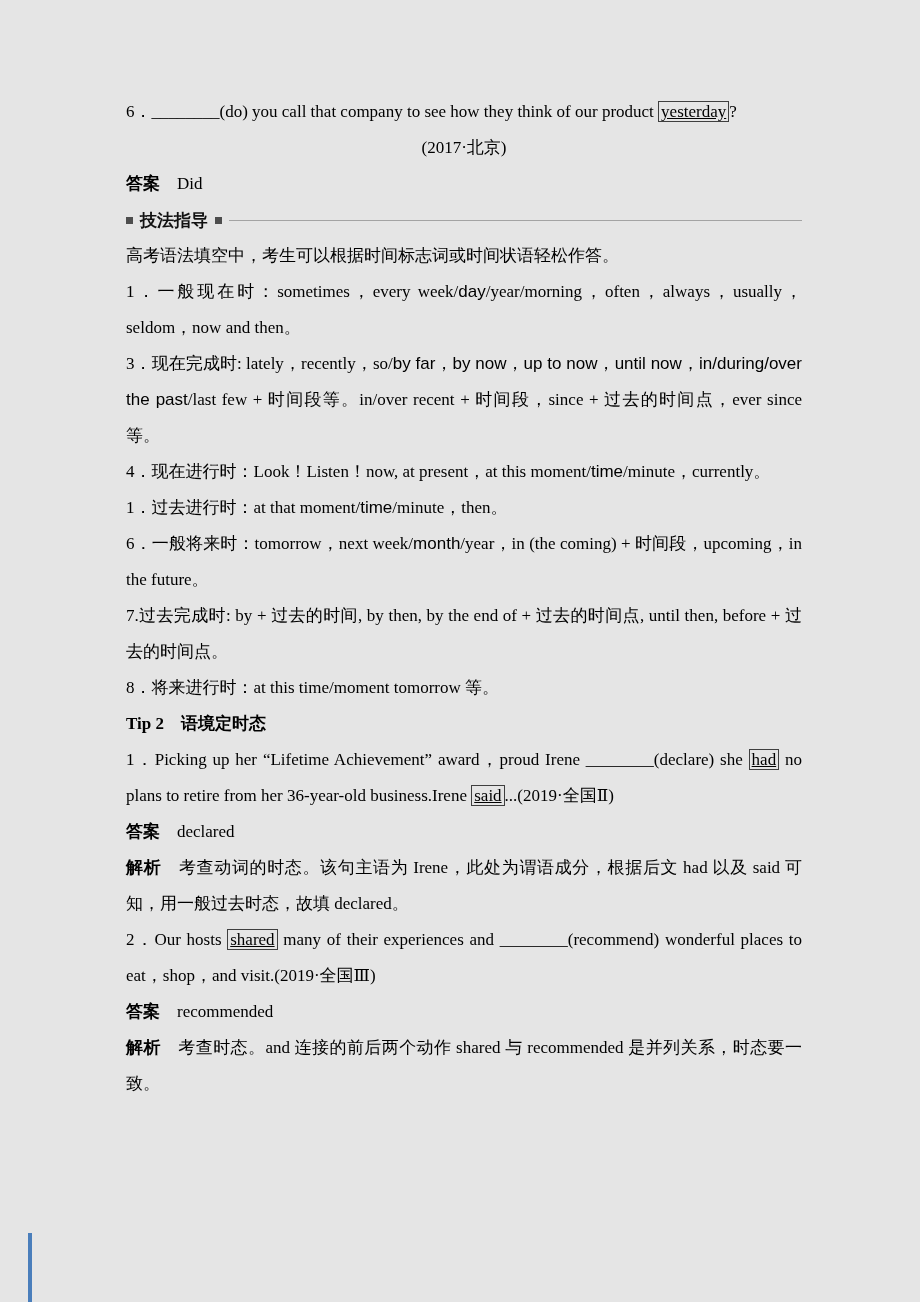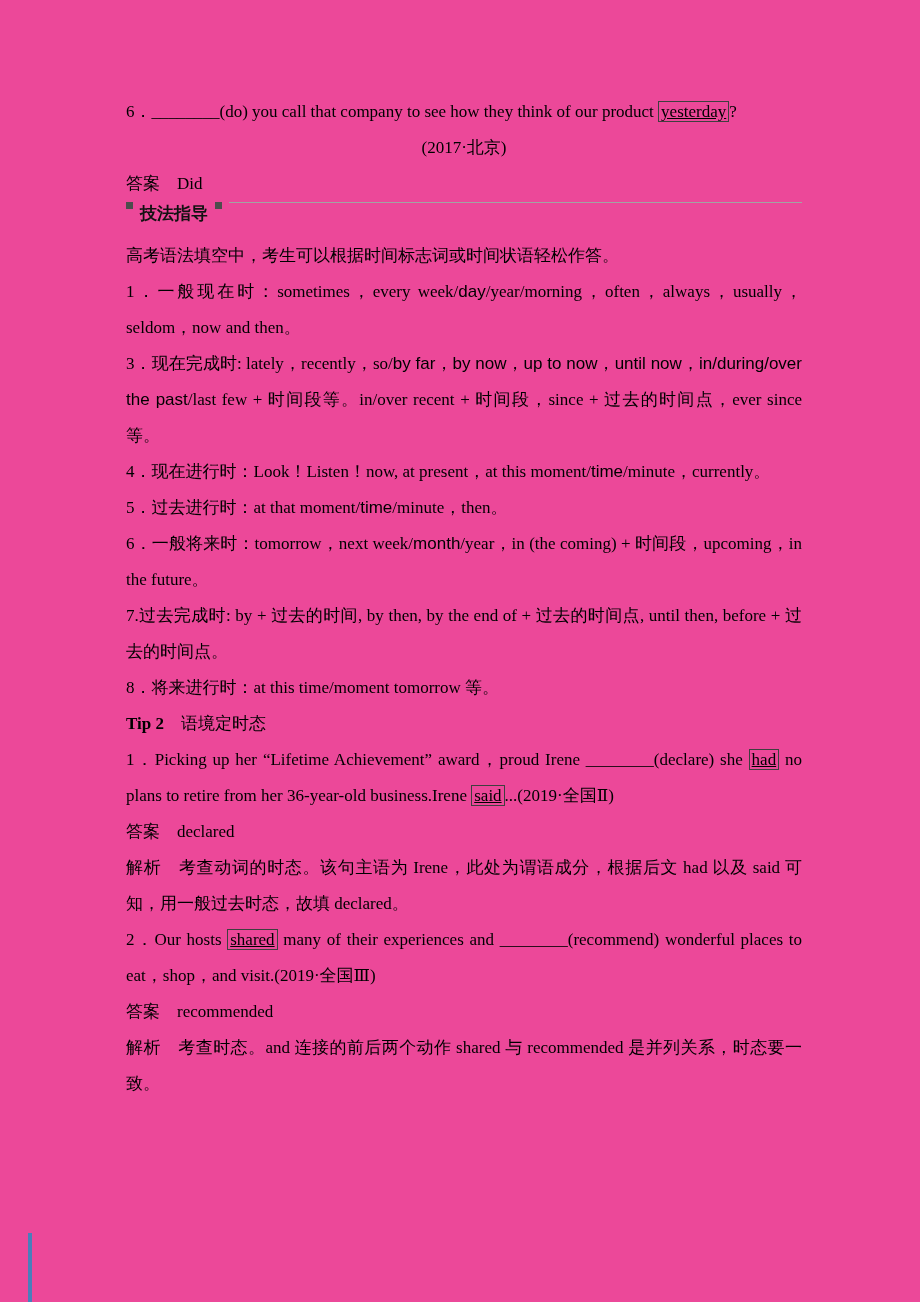--- a/index.html
+++ b/index.html
@@ -1,29 +1,29 @@
 <!DOCTYPE html>
 <html><head>
 <meta charset="utf-8">
 <style>
   html,body{margin:0;padding:0;background:#ffffff;}
-  .page{position:relative;width:920px;height:1302px;background:#ec4899;overflow:hidden;}
+  .page{position:relative;width:920px;height:1302px;background:#e5e5e5;overflow:hidden;}
   .content{
     position:absolute;left:126px;top:94px;width:676px;
     font-family:"Liberation Serif","DejaVu Serif",serif;
     font-size:17px;color:#000;
   }
   p.block{margin:0;line-height:36px;text-align:justify;}
   p.block.right{text-align:center;}
   p.answer,p.tip-title{text-align:left;}
-  .seg-bold-sans{font-family:"Liberation Sans","DejaVu Sans",sans-serif;font-weight:400;}
+  .seg-bold-sans{font-family:"Liberation Sans","DejaVu Sans",sans-serif;font-weight:700;}
   .seg-bold-serif{font-weight:700;}
   .seg-sans{font-family:"Liberation Sans","DejaVu Sans",sans-serif;}
   .seg-box{border:1px solid #3f3f3f;text-decoration:underline;padding:0 2px;}
-  .rule-header{display:flex;height:36px;}
+  .rule-header{display:flex;align-items:center;height:36px;}
   .sq{width:7px;height:7px;background:#4d4d4d;margin-right:7px;flex:none;}
   .rh-label{font-family:"Liberation Sans","DejaVu Sans",sans-serif;font-weight:700;
             font-size:17px;color:#111;margin-right:7px;white-space:nowrap;}
   .rule-line{flex:1;height:1px;background:#a3a3a3;}
   .revision-bar{position:absolute;left:28px;top:1233px;width:4px;height:69px;background:#4a7ebb;}
 </style>
 </head>
 <body>
 
 <div class="page">
@@ -34,21 +34,21 @@
       <div class="rule-header">
         <span class="sq"></span>
         <span class="rh-label">技法指导</span>
         <span class="sq"></span>
         <span class="rule-line"></span>
       </div>
       <p class="block para"><span class="">高考语法填空中，考生可以根据时间标志词或时间状语轻松作答。</span></p>
       <p class="block list-item"><span class="">1．一般现在时：sometimes，every week/</span><span class="seg-sans">day</span><span class="">/year/morning，often，always，usually，seldom，now and then。</span></p>
       <p class="block list-item"><span class="">3．现在完成时: lately，recently，so/</span><span class="seg-sans">by far，by now，up to now，until now，in/during/over the past</span><span class="">/last few + 时间段等。in/over recent + 时间段，since + 过去的时间点，ever since 等。</span></p>
       <p class="block list-item"><span class="">4．现在进行时：Look！Listen！now, at present，at this moment/</span><span class="seg-sans">time</span><span class="">/minute，currently。</span></p>
-      <p class="block list-item"><span class="">5．过去进行时：at that moment/</span><span class="seg-sans">time</span><span class="">/minute，then。</span></p>
+      <p class="block list-item"><span class="">1．过去进行时：at that moment/</span><span class="seg-sans">time</span><span class="">/minute，then。</span></p>
       <p class="block list-item"><span class="">6．一般将来时：tomorrow，next week/</span><span class="seg-sans">month</span><span class="">/year，in (the coming) + 时间段，upcoming，in the future。</span></p>
       <p class="block list-item"><span class="">7.过去完成时: by + 过去的时间, by then, by the end of + 过去的时间点, until then, before + 过去的时间点。</span></p>
       <p class="block list-item"><span class="">8．将来进行时：at this time/moment tomorrow 等。</span></p>
       <p class="block tip-title"><span class="seg-bold-serif">Tip 2</span><span class="seg-bold-sans">　语境定时态</span></p>
       <p class="block question"><span class="">1．Picking up her “Lifetime Achievement” award，proud Irene ________(declare) she </span><span class="seg-box">had</span><span class=""> no plans to retire from her 36-year-old business.Irene </span><span class="seg-box">said</span><span class="">...(2019·全国Ⅱ)</span></p>
       <p class="block answer"><span class="seg-bold-sans">答案</span><span class="">　declared</span></p>
       <p class="block analysis"><span class="seg-bold-sans">解析</span><span class="">　考查动词的时态。该句主语为 Irene，此处为谓语成分，根据后文 had 以及 said 可知，用一般过去时态，故填 declared。</span></p>
       <p class="block question"><span class="">2．Our hosts </span><span class="seg-box">shared</span><span class=""> many of their experiences and ________(recommend) wonderful places to eat，shop，and visit.(2019·全国Ⅲ)</span></p>
       <p class="block answer"><span class="seg-bold-sans">答案</span><span class="">　recommended</span></p>
       <p class="block analysis"><span class="seg-bold-sans">解析</span><span class="">　考查时态。and 连接的前后两个动作 shared 与 recommended 是并列关系，时态要一致。</span></p>

